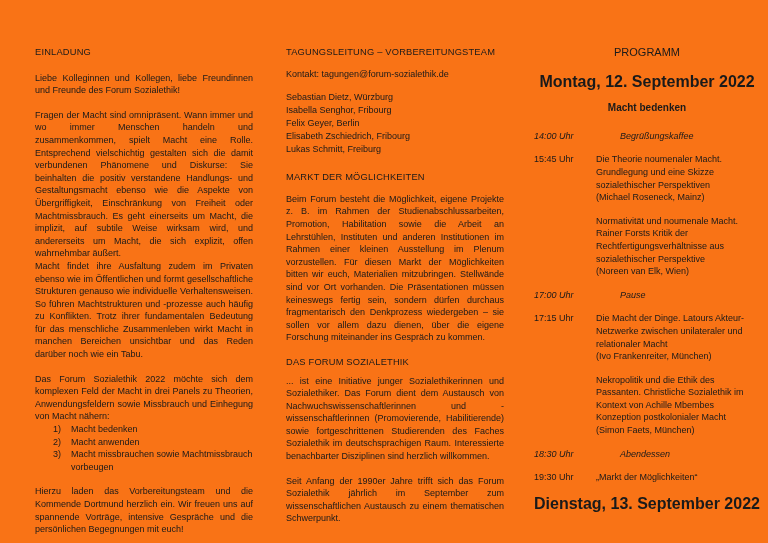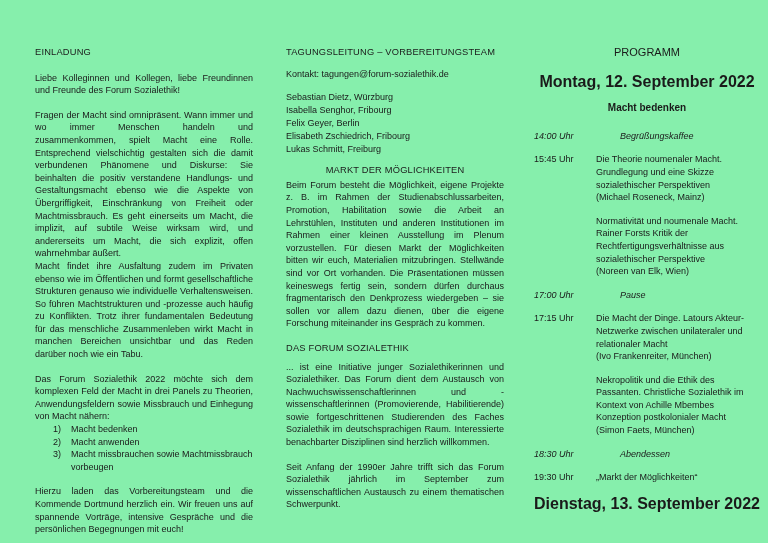--- a/index.html
+++ b/index.html
@@ -1,36 +1,36 @@
 <!DOCTYPE html>
 <html><head>
 <meta charset="utf-8">
 <style>
   html,body{margin:0;padding:0;background:#e8e8e8;}
   .page{
-    position:relative;width:768px;height:543px;background:#86efac;
+    position:relative;width:768px;height:543px;background:#f97316;
     font-family:"Liberation Sans","DejaVu Sans",sans-serif;
     font-size:9px;line-height:12.6px;color:#1a1a1a;overflow:hidden;
   }
   .col{position:absolute;top:46px;}
   .col1{left:35px;width:218px;}
   .col2{left:286px;width:218px;}
   .col3{left:534px;width:226px;}
   .sec-h{font-size:9.3px;font-weight:400;letter-spacing:.2px;margin:0 0 13px 0;}
   .mt{margin-top:9px;}
   p{margin:0 0 12px 0;}
   .just{text-align:justify;}
   .tight{margin-bottom:0;}
   .italic{font-style:italic;gap:24px;}
   .list{margin:0 0 12px 0;}
   .li{display:flex;padding-left:18px;}
   .li .num{flex:0 0 18px;}
   .li .txt{flex:1;}
   .names div{line-height:13px;}
-  .names{margin-bottom:8px;}
+  .names{margin-bottom:15px;}
   .contact{margin-bottom:11px;}
   
   .prog-title{text-align:center;font-size:11px;font-weight:400;margin:0 0 17px 0;}
   .day-title{text-align:center;font-weight:700;font-size:16px;margin:14px 0 14px 0;}
   .day-sub{text-align:center;font-weight:700;font-size:10px;margin:0 0 15px 0;}
   .entry{display:flex;margin-bottom:11px;}
   .entry .time{flex:0 0 52px;}
   .entry .desc{flex:1;padding-left:10px;white-space:pre-line;}
 </style>
 </head>
@@ -65,21 +65,21 @@
   <section class="col col2">
     <h2 class="sec-h" style="margin-bottom:9px;">TAGUNGSLEITUNG – VORBEREITUNGSTEAM</h2>
     <div class="contact">Kontakt: tagungen@forum-sozialethik.de</div>
     <div class="names">
       <div>Sebastian Dietz, Würzburg</div>
       <div>Isabella Senghor, Fribourg</div>
       <div>Felix Geyer, Berlin</div>
       <div>Elisabeth Zschiedrich, Fribourg</div>
       <div>Lukas Schmitt, Freiburg</div>
     </div>
-    <h2 class="sec-h" style="margin-bottom:2px;text-align:center;">MARKT DER MÖGLICHKEITEN</h2>
+    <h2 class="sec-h" style="margin-bottom:9px;">MARKT DER MÖGLICHKEITEN</h2>
     <p class="just">Beim Forum besteht die Möglichkeit, eigene Projekte z. B. im Rahmen der Studienabschlussarbeiten, Promotion, Habilitation sowie die Arbeit an Lehrstühlen, Instituten und anderen Institutionen im Rahmen einer kleinen Ausstellung im Plenum vorzustellen. Für diesen Markt der Möglichkeiten bitten wir euch, Materialien mitzubringen. Stellwände sind vor Ort vorhanden. Die Präsentationen müssen keineswegs fertig sein, sondern dürfen durchaus fragmentarisch den Denkprozess wiedergeben – sie sollen vor allem dazu dienen, über die eigene Forschung miteinander ins Gespräch zu kommen.</p>
     <h2 class="sec-h mt" style="margin-bottom:6px;">DAS FORUM SOZIALETHIK</h2>
     <p class="just">... ist eine Initiative junger Sozialethikerinnen und Sozialethiker. Das Forum dient dem Austausch von Nachwuchswissenschaftlerinnen und -wissenschaftlerinnen (Promovierende, Habilitierende) sowie fortgeschrittenen Studierenden des Faches Sozialethik im deutschsprachigen Raum. Interessierte benachbarter Disziplinen sind herzlich willkommen.</p>
     <p class="just mt">Seit Anfang der 1990er Jahre trifft sich das Forum Sozialethik jährlich im September zum wissenschaftlichen Austausch zu einem thematischen Schwerpunkt.</p>
 
   </section>
 
   <section class="col col3">
     <div class="prog-title">PROGRAMM</div>
 

